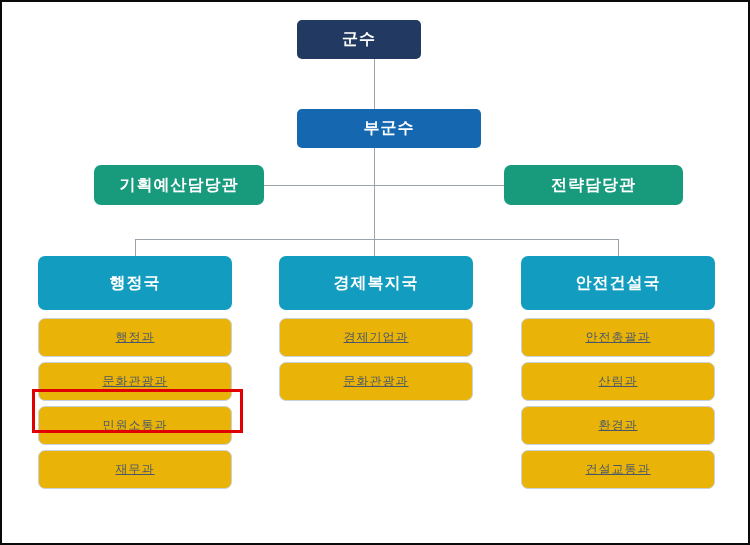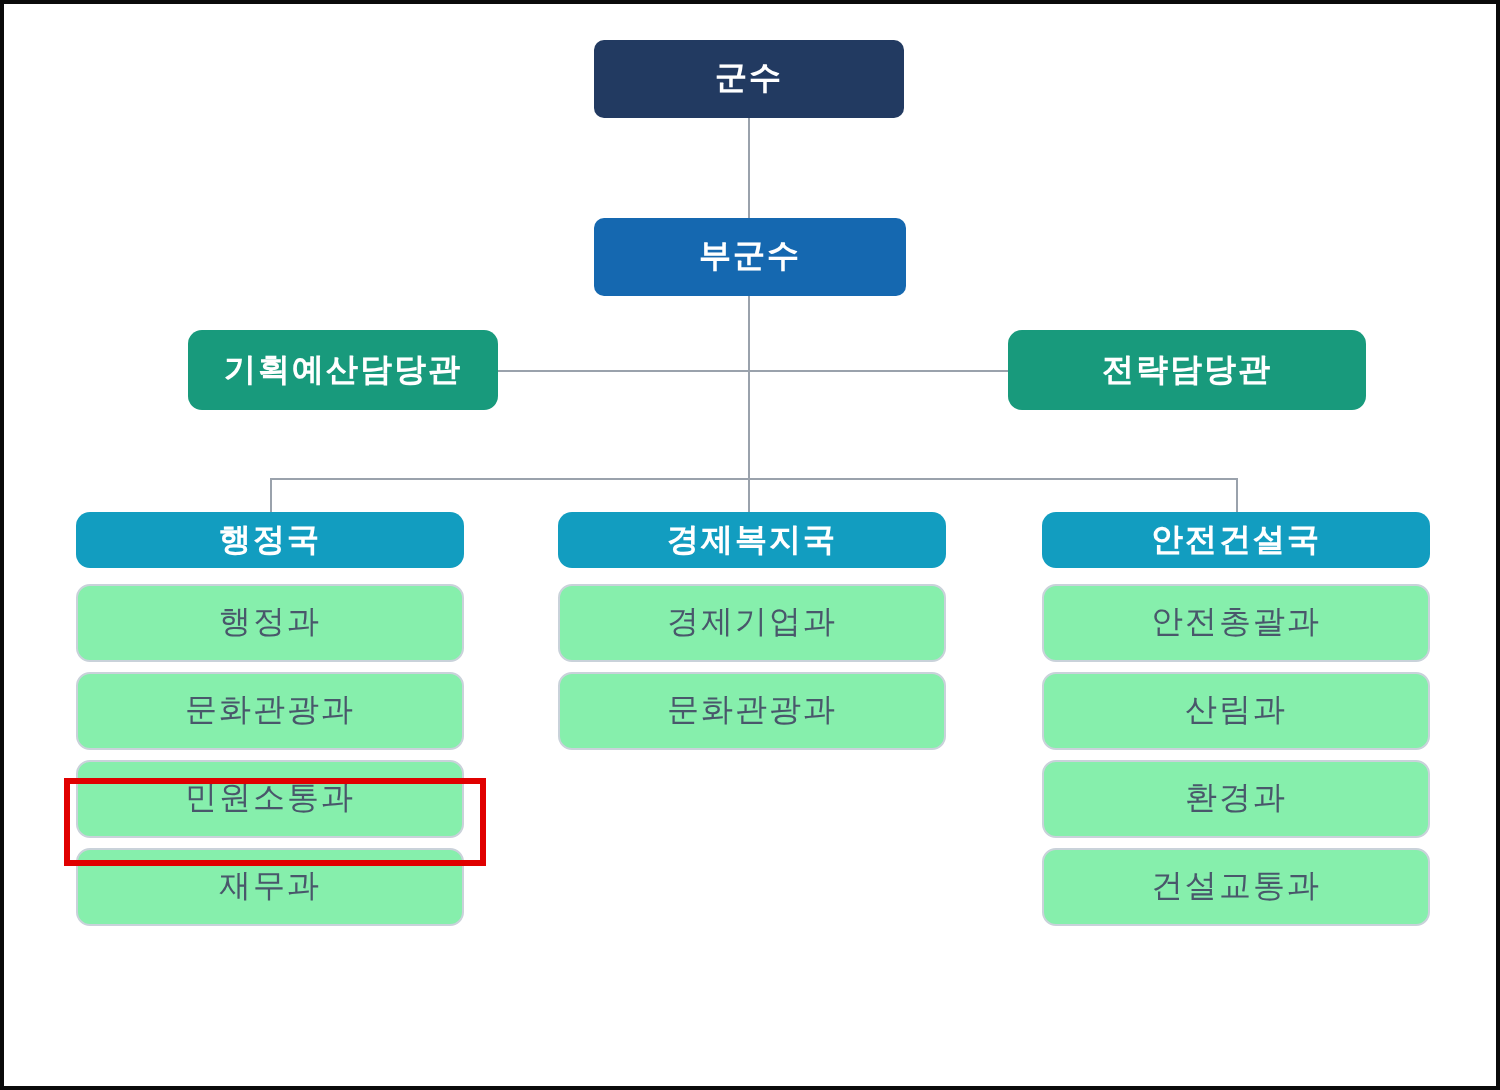--- a/index.html
+++ b/index.html
@@ -28,47 +28,48 @@
     border-radius: 5px;
     letter-spacing: 1px;
     cursor: pointer;
   }
   .node.navy  { background: var(--navy, #223a61); }
   .node.blue  { background: var(--blue, #1568b0); }
   .node.green { background: var(--green, #189a7c); border-radius: 7px; }
 
   .col { position: absolute; top: 254px; width: 194px; }
   .bureau-header {
-    height: 28px;
+    height: 54px;
     background: var(--teal, #129dc0);
     border-radius: 7px;
     display: flex;
     align-items: center;
     justify-content: center;
     color: #ffffff;
     font-weight: bold;
     font-size: 16px;
     letter-spacing: 1px;
     cursor: pointer;
     text-align: center;
   }
   .dept-list { margin-top: 8px; display: flex; flex-direction: column; gap: 5px; }
   .dept {
     box-sizing: border-box;
     height: 39px;
-    background: #86efac;
+    background: #eab308;
     border: 1px solid var(--box_border, #c9d2da);
     border-radius: 7px;
     display: flex;
     align-items: center;
     justify-content: center;
     color: var(--box_text, #49576b);
-    font-size: 16px;
+    font-size: 12px;
     letter-spacing: 1px;
     cursor: pointer;
+    text-decoration: underline;
   }
   .highlight {
     position: absolute;
     left: 30px; top: 387px;
     width: 211px; height: 44px;
     box-sizing: border-box;
     border: 3px solid var(--highlight_red, #e00000);
     z-index: 5;
     pointer-events: none;
   }
@@ -78,25 +79,25 @@
 
 <div class="page">
 
   <div class="line v" style="left:372px; top:57px;  height:50px;"></div>
   <div class="line v" style="left:372px; top:146px; height:108px;"></div>
   <div class="line h" style="left:247px; top:183px; width:255px;"></div>
   <div class="line h" style="left:133px; top:237px; width:483px;"></div>
   <div class="line v" style="left:133px; top:237px; height:17px;"></div>
   <div class="line v" style="left:616px; top:237px; height:17px;"></div>
 
-  <div class="node navy" style="left:295px; top:18px;  width:155px; height:39px;">군수</div>
+  <div class="node navy" style="left:295px; top:18px;  width:124px; height:39px;">군수</div>
 
-  <div class="node blue" style="left:295px; top:107px; width:156px; height:39px;">부군수</div>
+  <div class="node blue" style="left:295px; top:107px; width:184px; height:39px;">부군수</div>
 
-  <div class="node green" style="left:92px;  top:163px; width:155px; height:40px;">기획예산담당관</div>
+  <div class="node green" style="left:92px;  top:163px; width:170px; height:40px;">기획예산담당관</div>
 
   <div class="node green" style="left:502px; top:163px; width:179px; height:40px;">전략담당관</div>
 
   <div class="col" style="left:36px;">
     <div class="bureau-header">행정국</div>
     <div class="dept-list">
       <div class="dept">행정과</div>
       <div class="dept">문화관광과</div>
       <div class="dept">민원소통과</div>
       <div class="dept">재무과</div>

